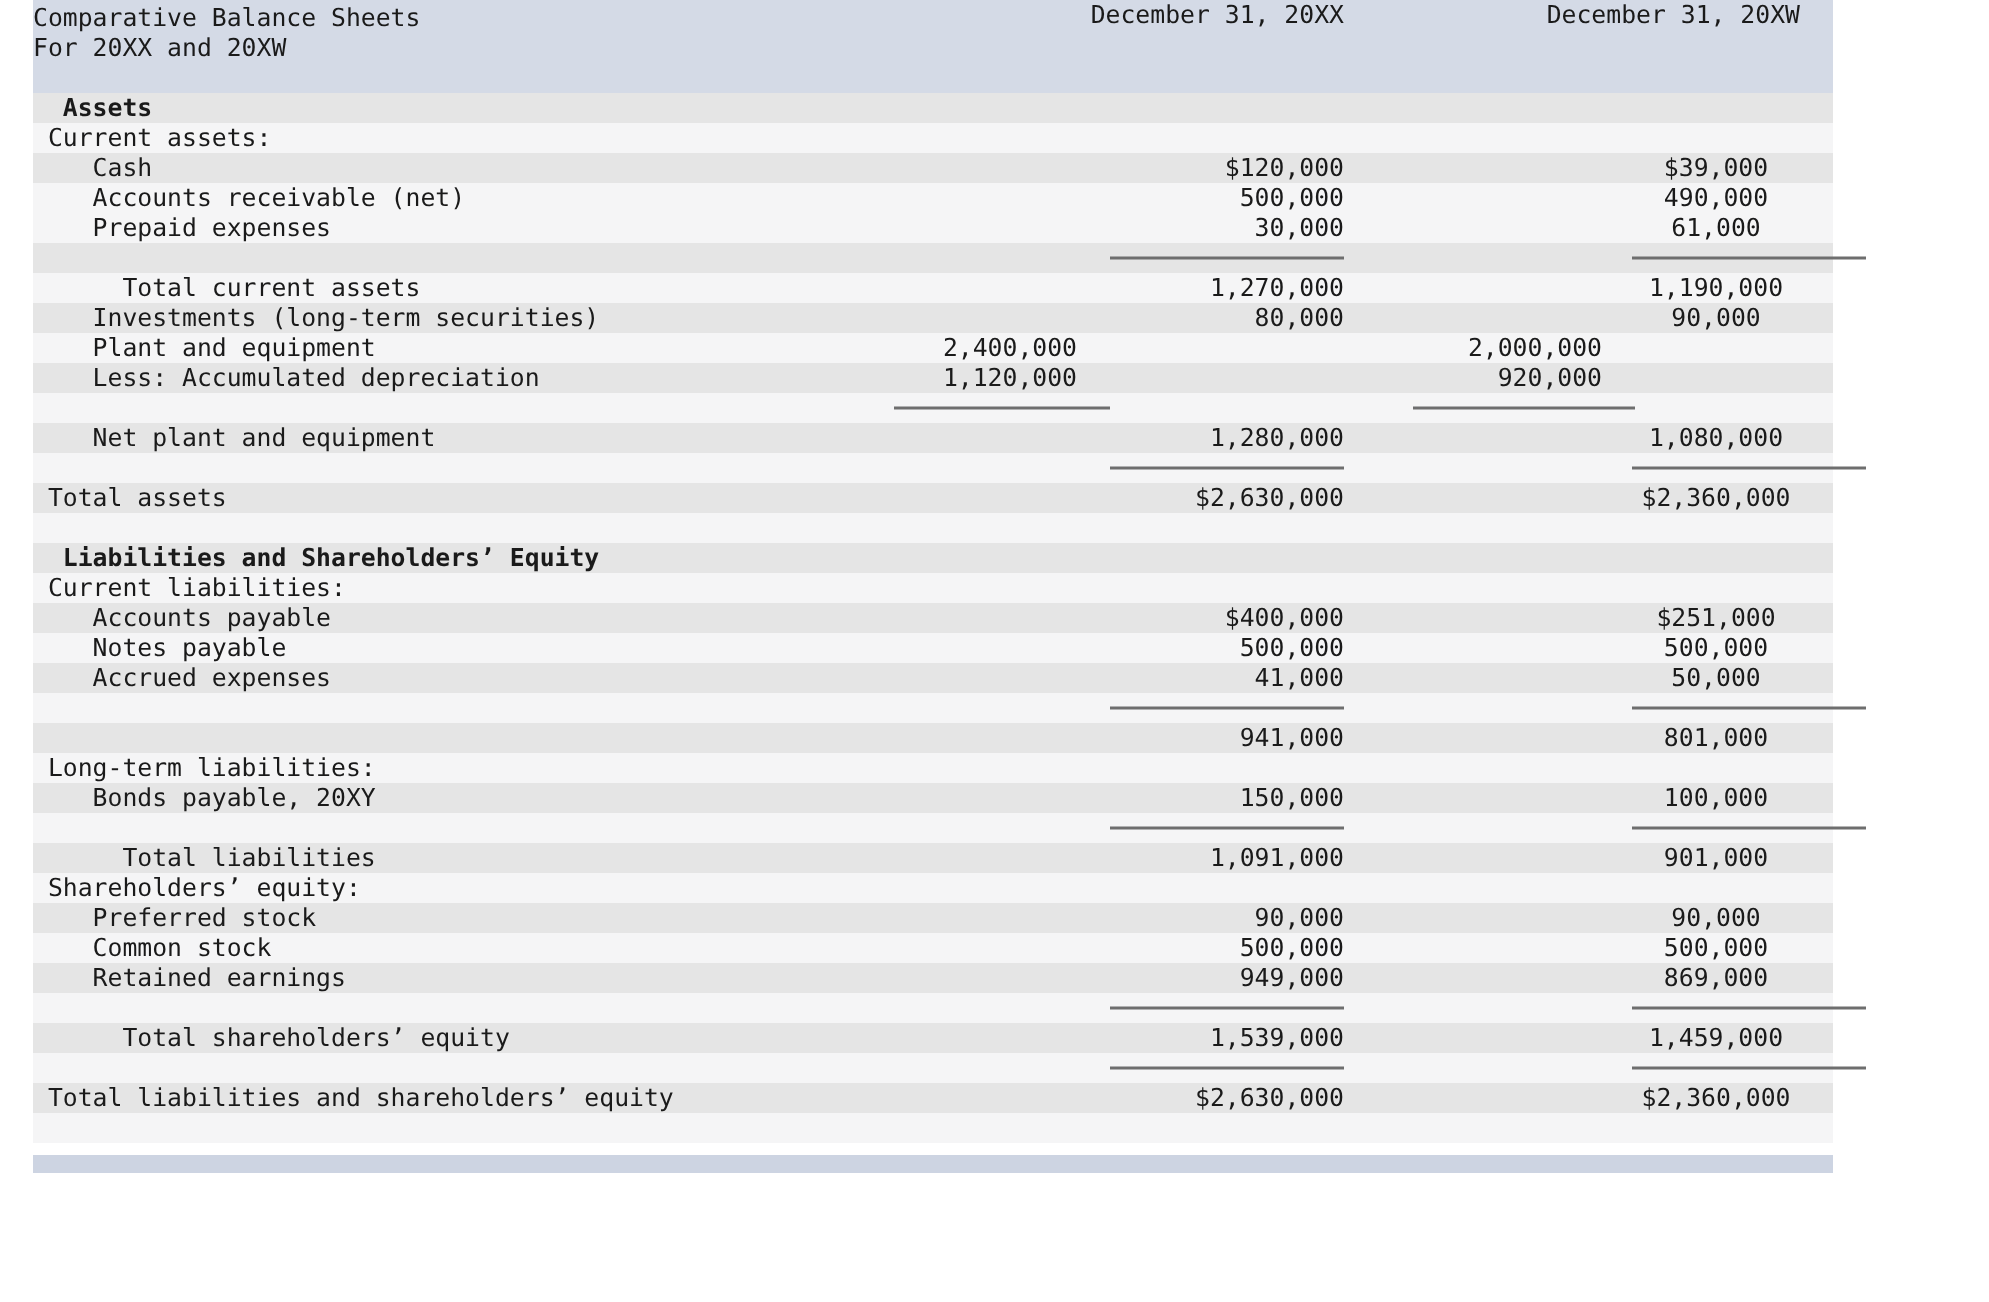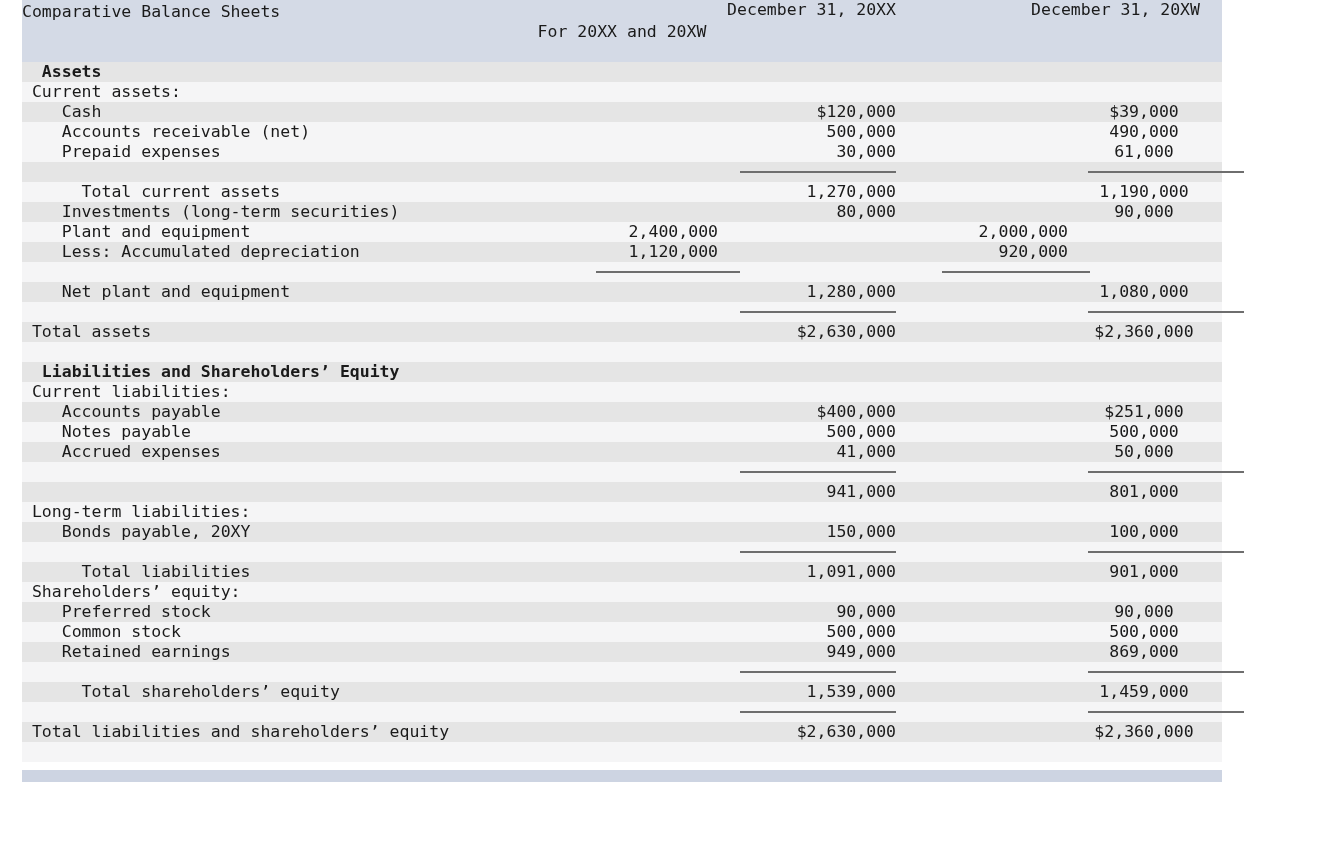--- a/index.html
+++ b/index.html
@@ -31,21 +31,21 @@
   }
   .hdr-line {
     position: absolute;
     font-size: 16.5px;
     line-height: 20px;
     letter-spacing: 0px;
     white-space: pre;
     color: #1a1a1a;
   }
   .hdr-title   { left: 0; right: 0; top: 2px;  }
-  .hdr-sub     { left: 0; right: 0; top: 22px; text-align: center; }
+  .hdr-sub     { left: 0; right: 0; top: 22px; }
   .hdr-colrow  { left: 0; right: 0; top: 42px; height: 20px; }
   .hdr-col {
     position: absolute;
     top: 0;
     font-size: 16.5px;
     line-height: 20px;
     white-space: pre;
   }
   .hdr-col-a { right: 326px; }
   .hdr-col-b { right: 22px;  }

